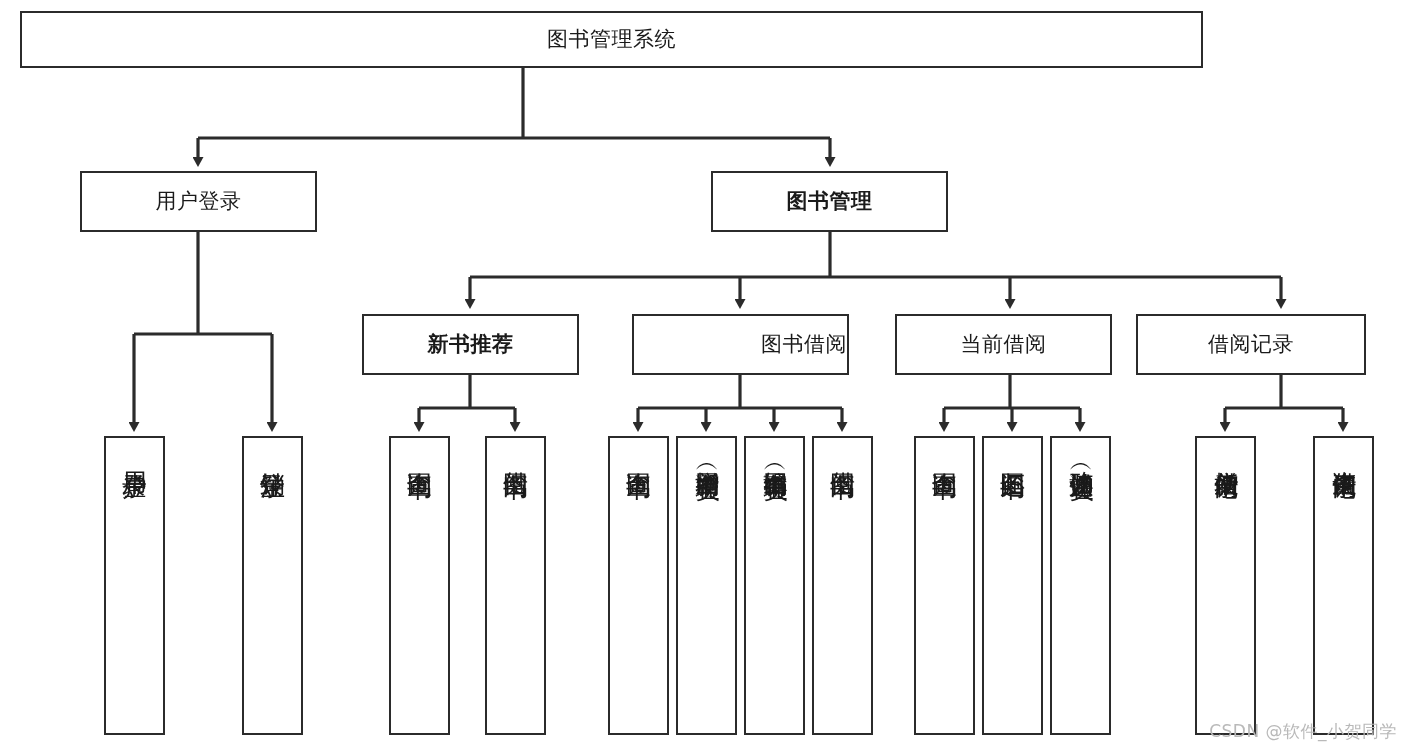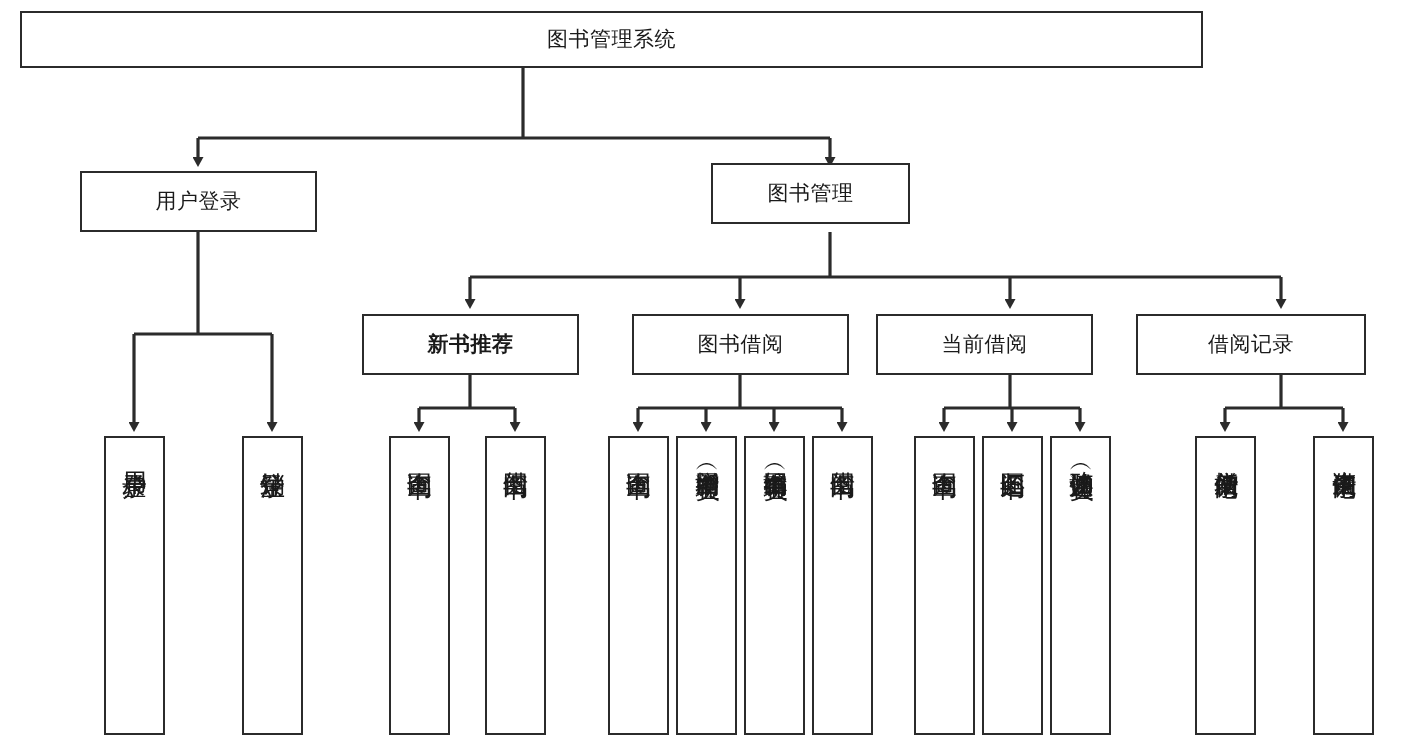--- a/index.html
+++ b/index.html
@@ -125,31 +125,31 @@
     </g>
   </svg>
 
   <div class="node horiz" style="left:20px; top:11px; width:1183px; height:57px;">
     <span class="label">图书管理系统</span>
   </div>
 
   <div class="node horiz" style="left:80px; top:171px; width:237px; height:61px;">
     <span class="label">用户登录</span>
   </div>
-  <div class="node horiz" style="left:711px; top:163px; width:199px; height:61px;">
+  <div class="node horiz" style="left:711px; top:171px; width:237px; height:61px;font-weight:bold;">
     <span class="label">图书管理</span>
   </div>
 
   <div class="node horiz" style="left:362px; top:314px; width:217px; height:61px;font-weight:bold;">
     <span class="label">新书推荐</span>
   </div>
-  <div class="node horiz" style="left:632px; top:314px; width:217px; height:61px;">
+  <div class="node horiz" style="left:632px; top:314px; width:217px; height:61px;justify-content:flex-end;">
     <span class="label">图书借阅</span>
   </div>
-  <div class="node horiz" style="left:876px; top:314px; width:217px; height:61px;">
+  <div class="node horiz" style="left:895px; top:314px; width:217px; height:61px;">
     <span class="label">当前借阅</span>
   </div>
   <div class="node horiz" style="left:1136px; top:314px; width:230px; height:61px;">
     <span class="label">借阅记录</span>
   </div>
 
   <div class="node vert" style="left:104px; top:436px; width:61px; height:299px;">
     <span class="label">用户登录</span>
   </div>
   <div class="node vert" style="left:242px; top:436px; width:61px; height:299px;">
@@ -182,14 +182,15 @@
   <div class="node vert tall" style="left:1050px; top:436px; width:61px; height:299px;">
     <span class="label">确认归还（管理员）</span>
   </div>
   <div class="node vert tall" style="left:1195px; top:436px; width:61px; height:299px;">
     <span class="label">新增借阅记录</span>
   </div>
   <div class="node vert tall" style="left:1313px; top:436px; width:61px; height:299px;">
     <span class="label">查询借阅记录</span>
   </div>
 
+  <div class="watermark">CSDN @软件_小贺同学</div>
 
 </div>
 
 </body></html>

